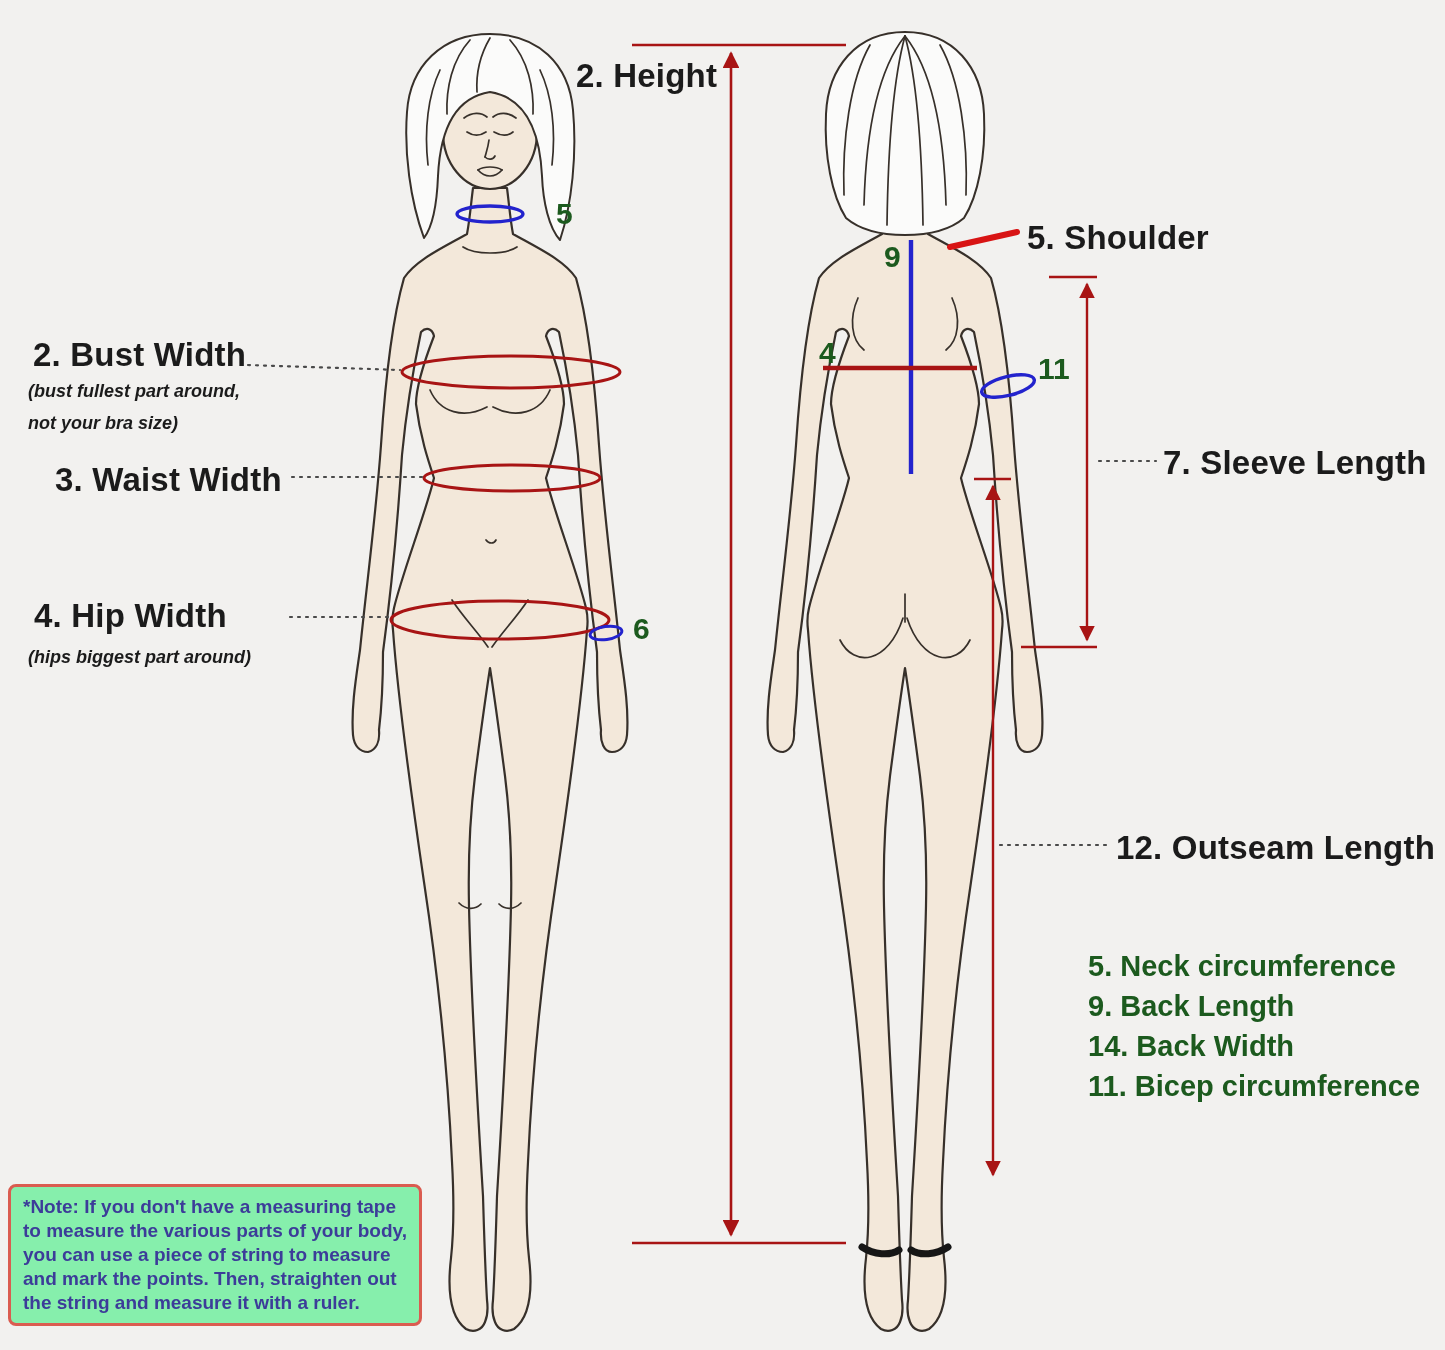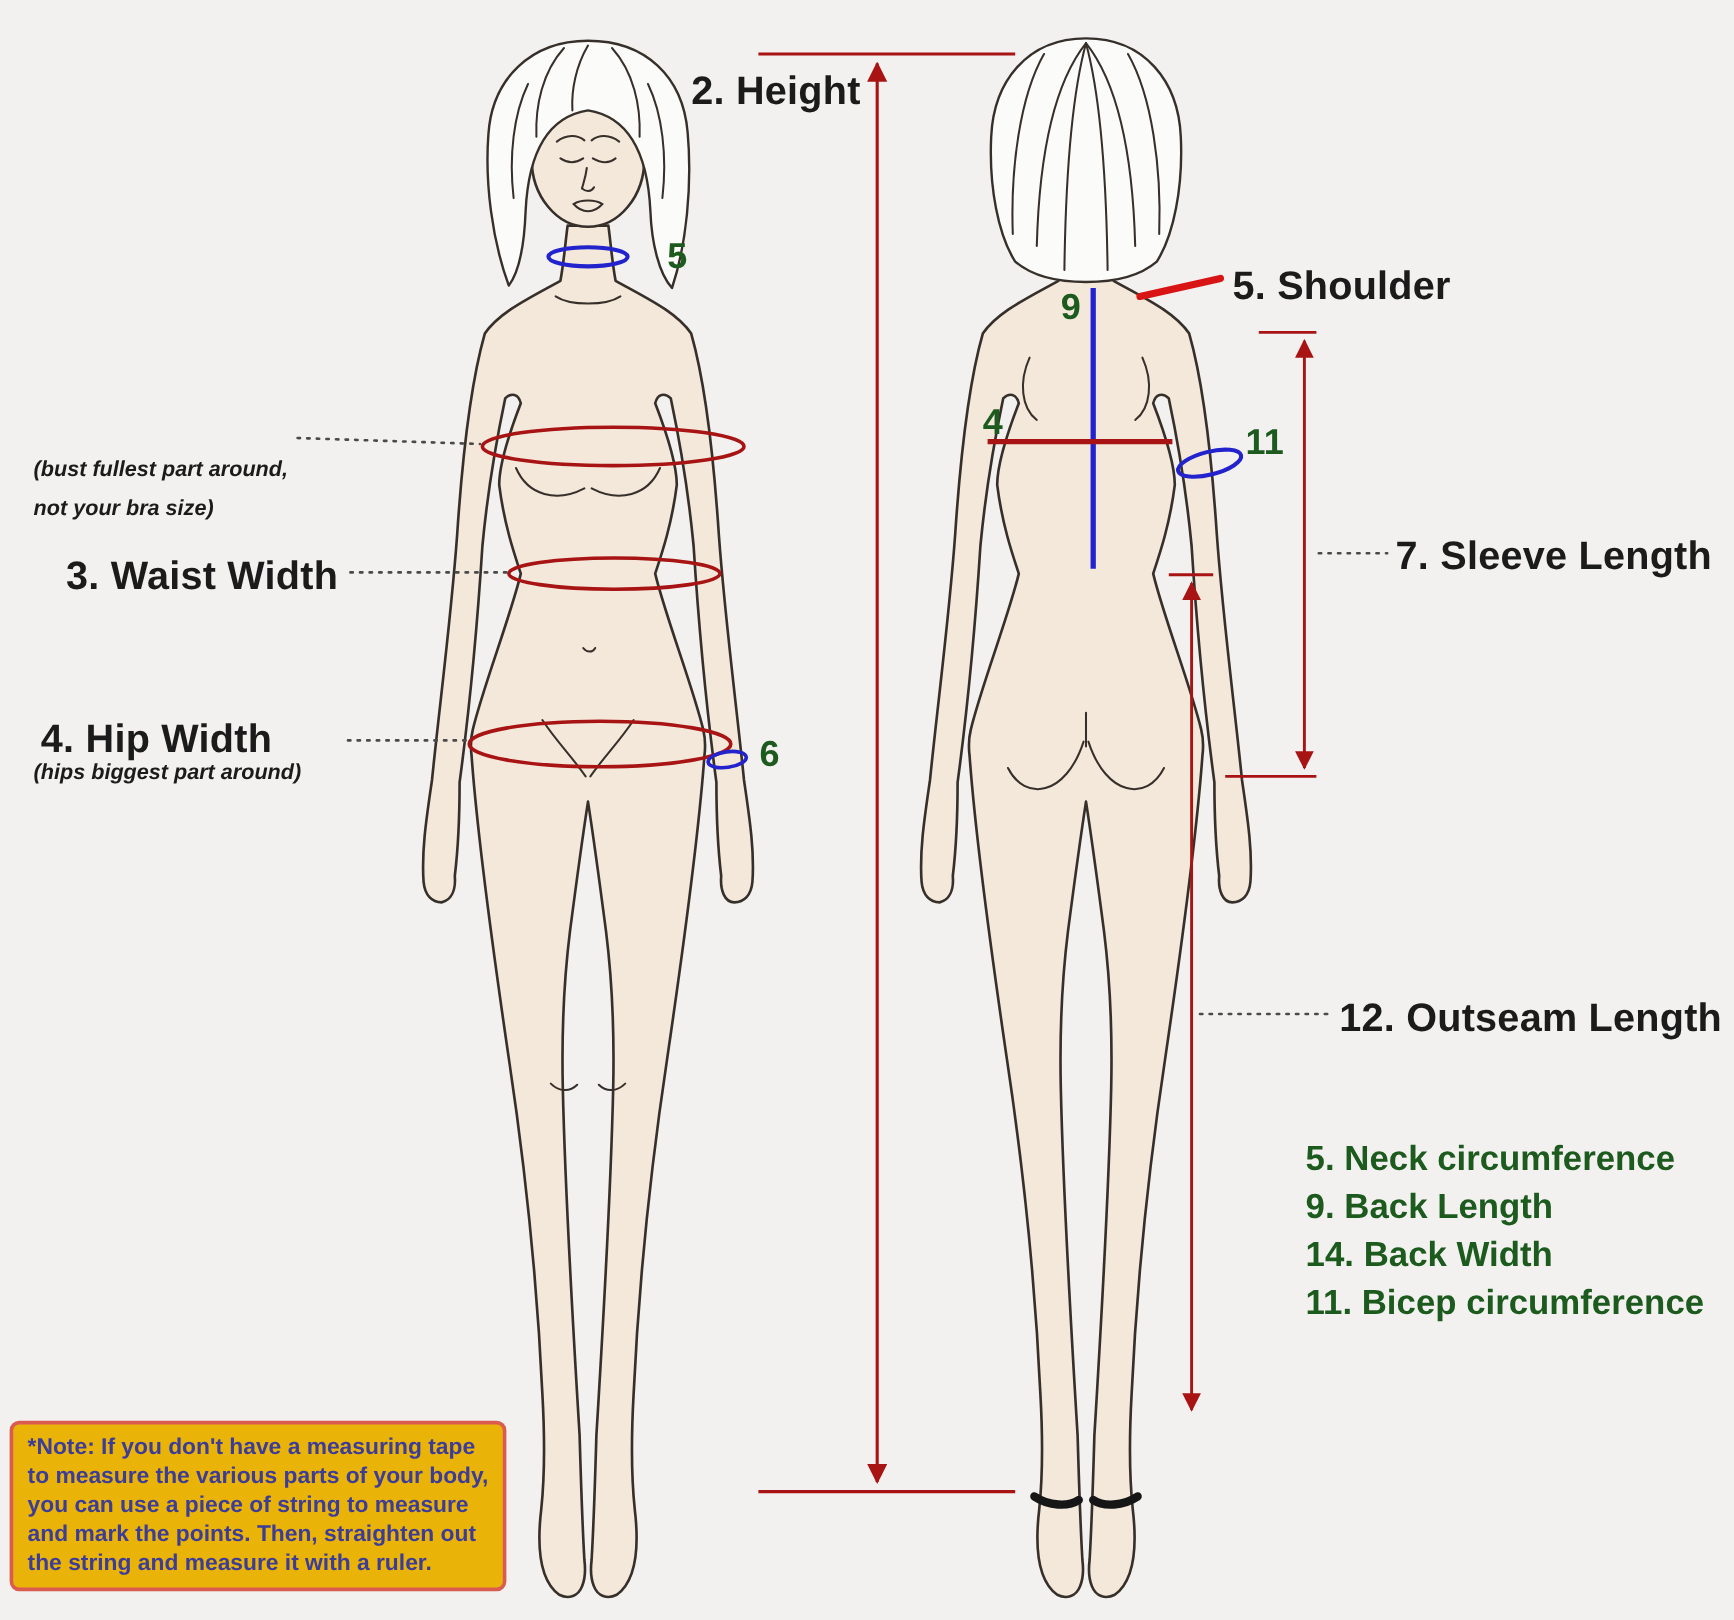--- a/index.html
+++ b/index.html
@@ -6,21 +6,21 @@
   html, body { width: 1445px; height: 1350px; }
   body { font-family: "Liberation Sans", "DejaVu Sans", sans-serif; }
   .stage { position: relative; width: 1445px; height: 1350px; background: var(--background, #f2f1ef); overflow: hidden; }
   .stage > svg { position: absolute; left: 0; top: 0; }
   .lbl { position: absolute; color: var(--label_black, #1b1b1b); font-weight: 700; white-space: nowrap; }
   .main { font-size: 33px; letter-spacing: .2px; }
   .sub { font-size: 18px; font-style: italic; font-weight: 700; }
   .num { position: absolute; font-size: 30px; font-weight: 700; color: var(--marker_green, #1c5a1e); white-space: nowrap; }
   .legend { position: absolute; left: 1088px; top: 946px; }
   .legend-item { font-size: 29px; font-weight: 700; color: var(--marker_green, #1c5a1e); line-height: 40px; white-space: nowrap; }
-  .note { position: absolute; left: 8px; top: 1184px; width: 414px; background: #eab308; border: 3px solid var(--note_border, #da5c50); border-radius: 8px; padding: 8px 12px; color: var(--note_purple, #3c3c99); font-weight: 700; font-size: 19px; line-height: 24px; }
+  .note { position: absolute; left: 8px; top: 1184px; width: 414px; background: #86efac; border: 3px solid var(--note_border, #da5c50); border-radius: 8px; padding: 8px 12px; color: var(--note_purple, #3c3c99); font-weight: 700; font-size: 19px; line-height: 24px; }
   .body { fill: var(--skin, #f3e8da); stroke: var(--outline, #37302a); stroke-width: 2.2; stroke-linejoin: round; }
   .hair { fill: var(--hair, #fbfbfa); stroke: var(--outline, #37302a); stroke-width: 2; stroke-linejoin: round; }
   .detail path { fill: none; stroke: var(--outline, #37302a); stroke-width: 1.7; stroke-linecap: round; }
   .heel path { fill: none; stroke: #161616; stroke-width: 7; stroke-linecap: round; }
   .m-red { stroke: var(--measure_red, #a81414); fill: none; }
   .m-blue { stroke: var(--measure_blue, #2323cd); fill: none; }
   .m-bright { stroke: var(--bright_red, #d61414); fill: none; }
   .leader { stroke: var(--leader_gray, #4a4a4a); stroke-width: 2.2; stroke-dasharray: 2 6; stroke-linecap: round; fill: none; }
   .arrow-head { fill: var(--measure_red, #a81414); }
 </style>
@@ -152,25 +152,26 @@
 
       <line class="leader" x1="248" y1="365" x2="400" y2="370"></line>
       <line class="leader" x1="292" y1="477" x2="423" y2="477"></line>
       <line class="leader" x1="290" y1="617" x2="389" y2="617"></line>
       <line class="leader" x1="1099" y1="461" x2="1156" y2="461"></line>
       <line class="leader" x1="1000" y1="845" x2="1110" y2="845"></line>
     </g>
   </svg>
 
   <div class="lbl main" style="left:576px;top:57px">2. Height</div>
+  <div class="lbl main" style="left:33px;top:336px">2. Bust Width</div>
   <div class="lbl sub" style="left:28px;top:381px">(bust fullest part around,</div>
   <div class="lbl sub" style="left:28px;top:413px">not your bra size)</div>
   <div class="lbl main" style="left:55px;top:461px">3. Waist Width</div>
   <div class="lbl main" style="left:34px;top:597px">4. Hip Width</div>
-  <div class="lbl sub" style="left:28px;top:633px">(hips biggest part around)</div>
+  <div class="lbl sub" style="left:28px;top:647px">(hips biggest part around)</div>
   <div class="lbl main" style="left:1027px;top:219px">5. Shoulder</div>
   <div class="lbl main" style="left:1163px;top:444px">7. Sleeve Length</div>
   <div class="lbl main" style="left:1116px;top:829px">12. Outseam Length</div>
 
   <div class="num" style="left:556px;top:197px">5</div>
   <div class="num" style="left:633px;top:612px">6</div>
   <div class="num" style="left:884px;top:240px">9</div>
   <div class="num" style="left:819px;top:336px">4</div>
   <div class="num" style="left:1038px;top:352px">11</div>
 

